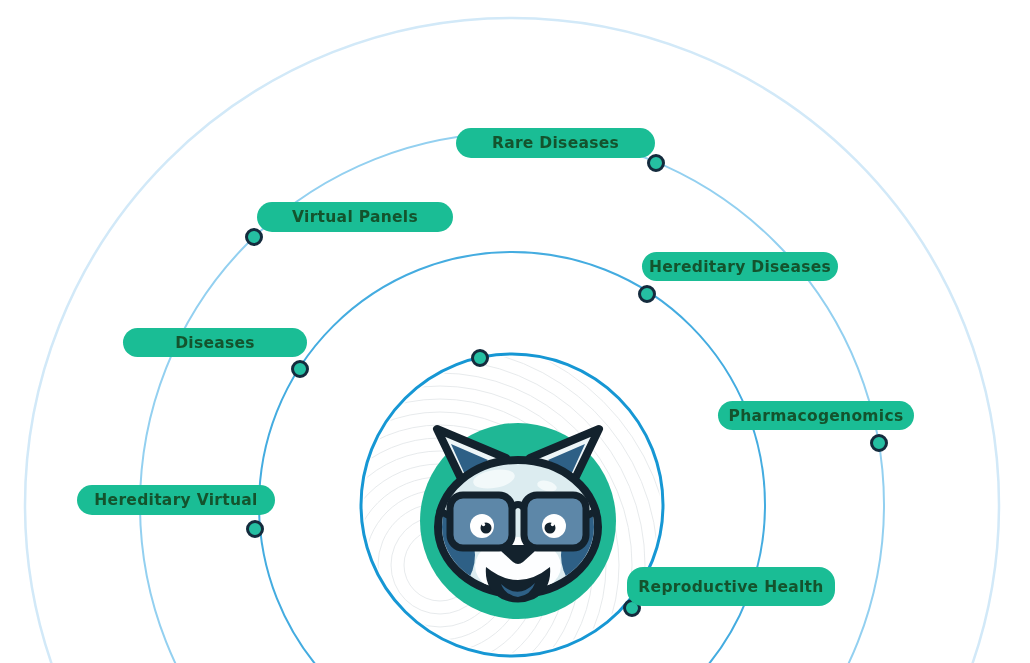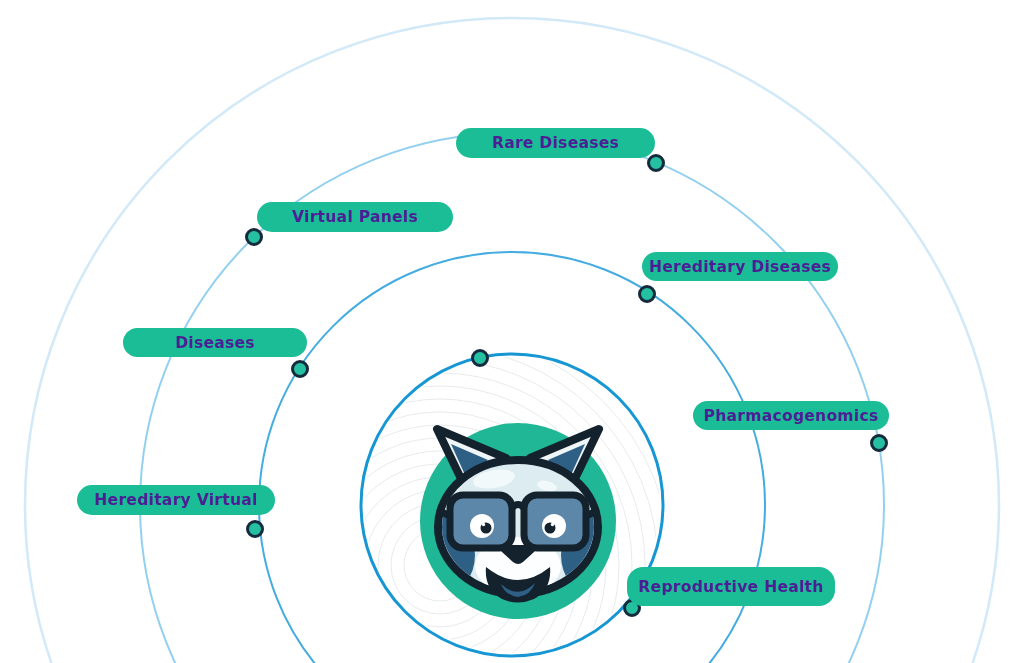--- a/index.html
+++ b/index.html
@@ -8,21 +8,21 @@
     width:1030px;height:663px;
     overflow:hidden;
     background:#ffffff;
     font-family:"DejaVu Sans", "Liberation Sans", sans-serif;
   }
   #rings-svg{position:absolute;left:0;top:0;width:1030px;height:663px;}
   .pill{
     position:absolute;
     display:flex;align-items:center;justify-content:center;
     background:#1abd95;
-    color:#4c1d95;
+    color:#14532d;
     border-radius:16px;
     font-size:15.5px;
     font-weight:600;
     letter-spacing:.3px;
     white-space:nowrap;
     z-index:3;
   }
   .dot{
     position:absolute;
     width:12px;height:12px;
@@ -116,21 +116,21 @@
   </svg>
 
   <div class="pill" style="left:456px;top:128px;width:199px;height:30px">Rare Diseases</div>
 
   <div class="pill" style="left:642px;top:252px;width:196px;height:29px">Hereditary Diseases</div>
 
   <div class="pill" style="left:257px;top:202px;width:196px;height:30px">Virtual Panels</div>
 
   <div class="pill" style="left:123px;top:328px;width:184px;height:29px">Diseases</div>
 
-  <div class="pill" style="left:693px;top:401px;width:196px;height:29px">Pharmacogenomics</div>
+  <div class="pill" style="left:718px;top:401px;width:196px;height:29px">Pharmacogenomics</div>
 
   <div class="pill" style="left:77px;top:485px;width:198px;height:30px">Hereditary Virtual</div>
 
   <div class="pill" style="left:627px;top:567px;width:208px;height:39px">Reproductive Health</div>
 
   <div class="dot" style="left:656px;top:163px"></div>
   <div class="dot" style="left:254px;top:237px"></div>
   <div class="dot" style="left:647px;top:294px"></div>
   <div class="dot" style="left:300px;top:369px"></div>
   <div class="dot" style="left:879px;top:443px"></div>

